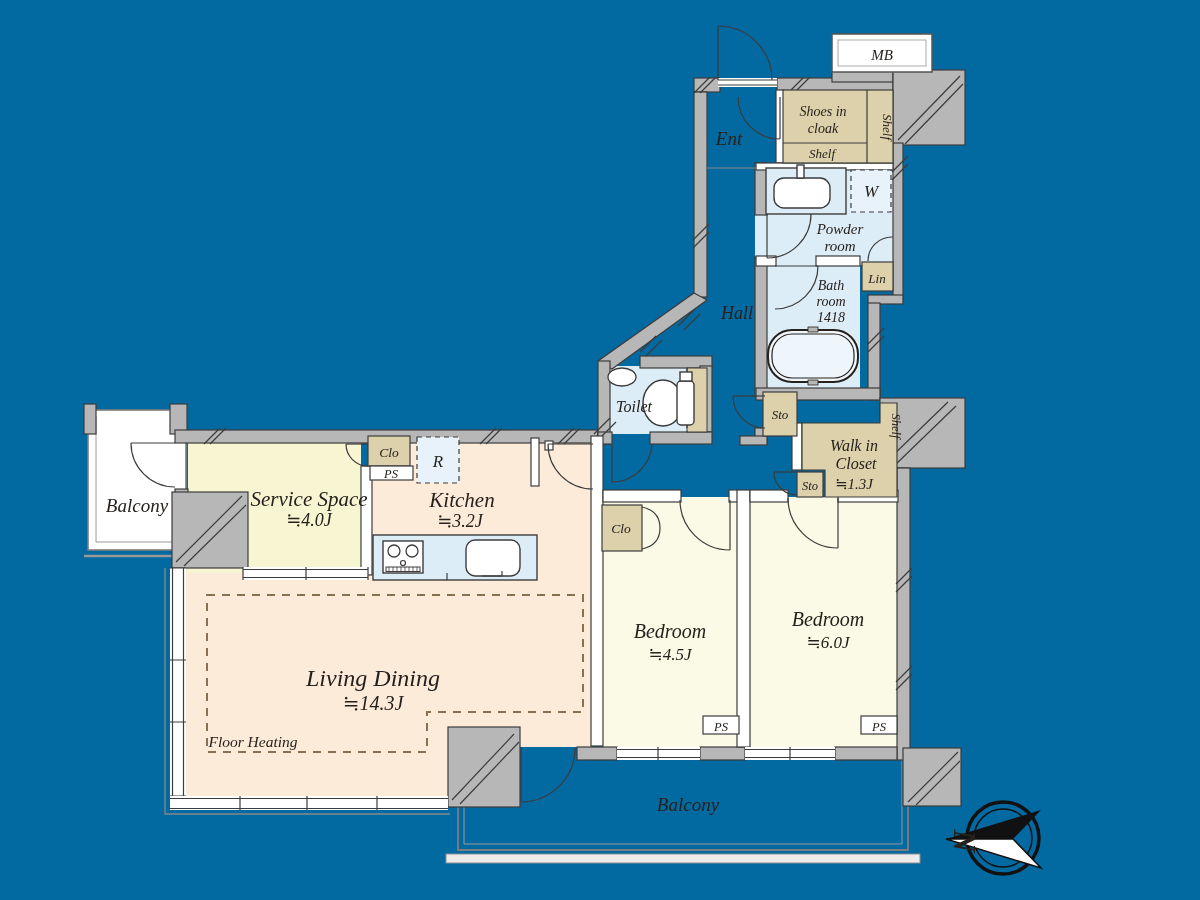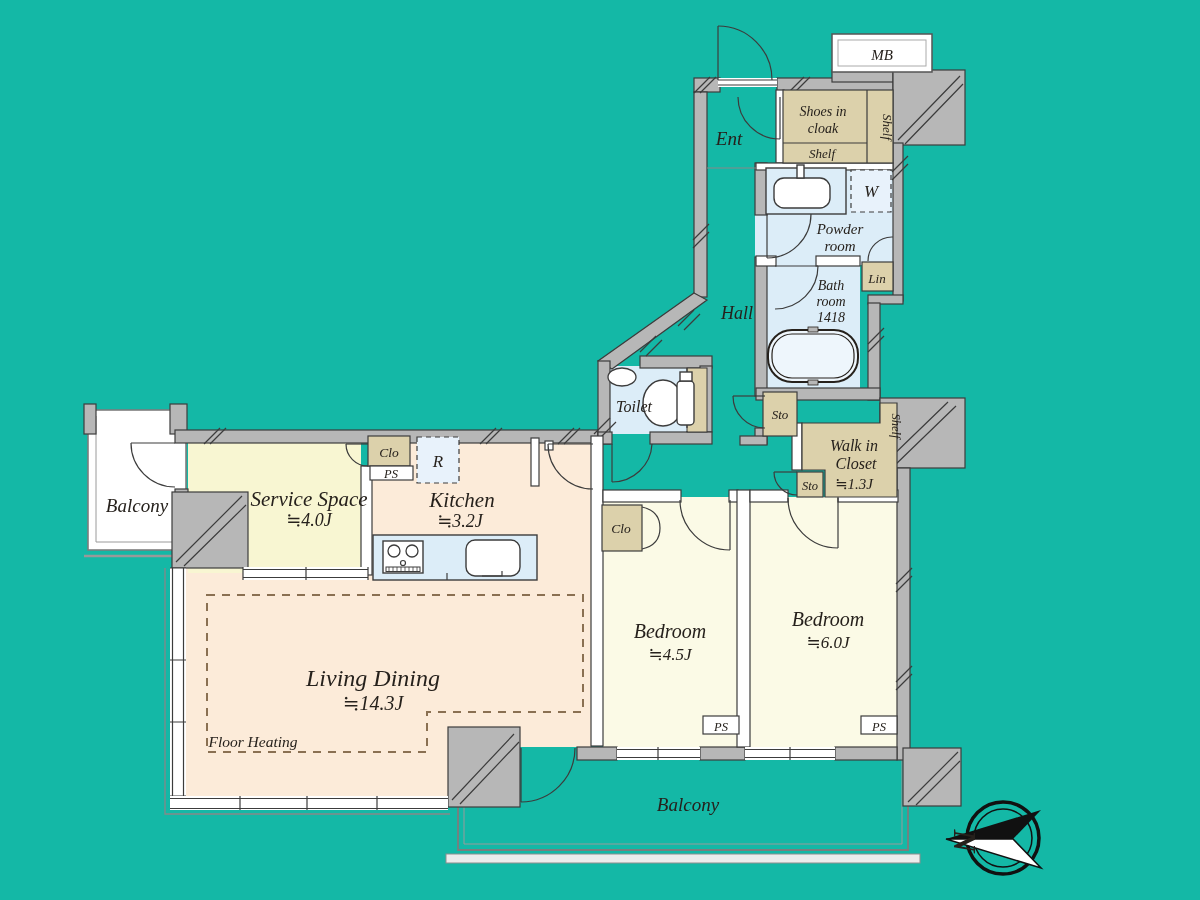--- a/index.html
+++ b/index.html
@@ -1,16 +1,16 @@
 <!DOCTYPE html>
 <html><head>
 <meta charset="utf-8">
 <style>
   html,body{margin:0;padding:0;background:#ffffff;}
-  .stage{position:relative;width:1200px;height:900px;background:#14b8a6;overflow:hidden;text-align:right;}
+  .stage{position:relative;width:1200px;height:900px;background:#0369a1;overflow:hidden;text-align:right;}
   .lbl{font-family:"Liberation Serif","DejaVu Serif",serif;font-style:italic;fill:#26211c;}
   .b{font-weight:bold;}
   text{text-anchor:middle;}
   .wall{fill:#b7b7b7;stroke:#3c3c3c;stroke-width:1.2;}
   .part{fill:#ffffff;stroke:#3c3c3c;stroke-width:1.2;}
   .tan{fill:#dcd1ab;stroke:#3c3c3c;stroke-width:1.2;}
   .blue{fill:#dcedf8;}
   .fix{fill:#ffffff;stroke:#3c3c3c;stroke-width:1.4;}
   .dash{fill:#e8f2fb;stroke:#3c3c3c;stroke-width:1.2;stroke-dasharray:5 4;}
   .arc{fill:none;stroke:#3c3c3c;stroke-width:1.2;}

